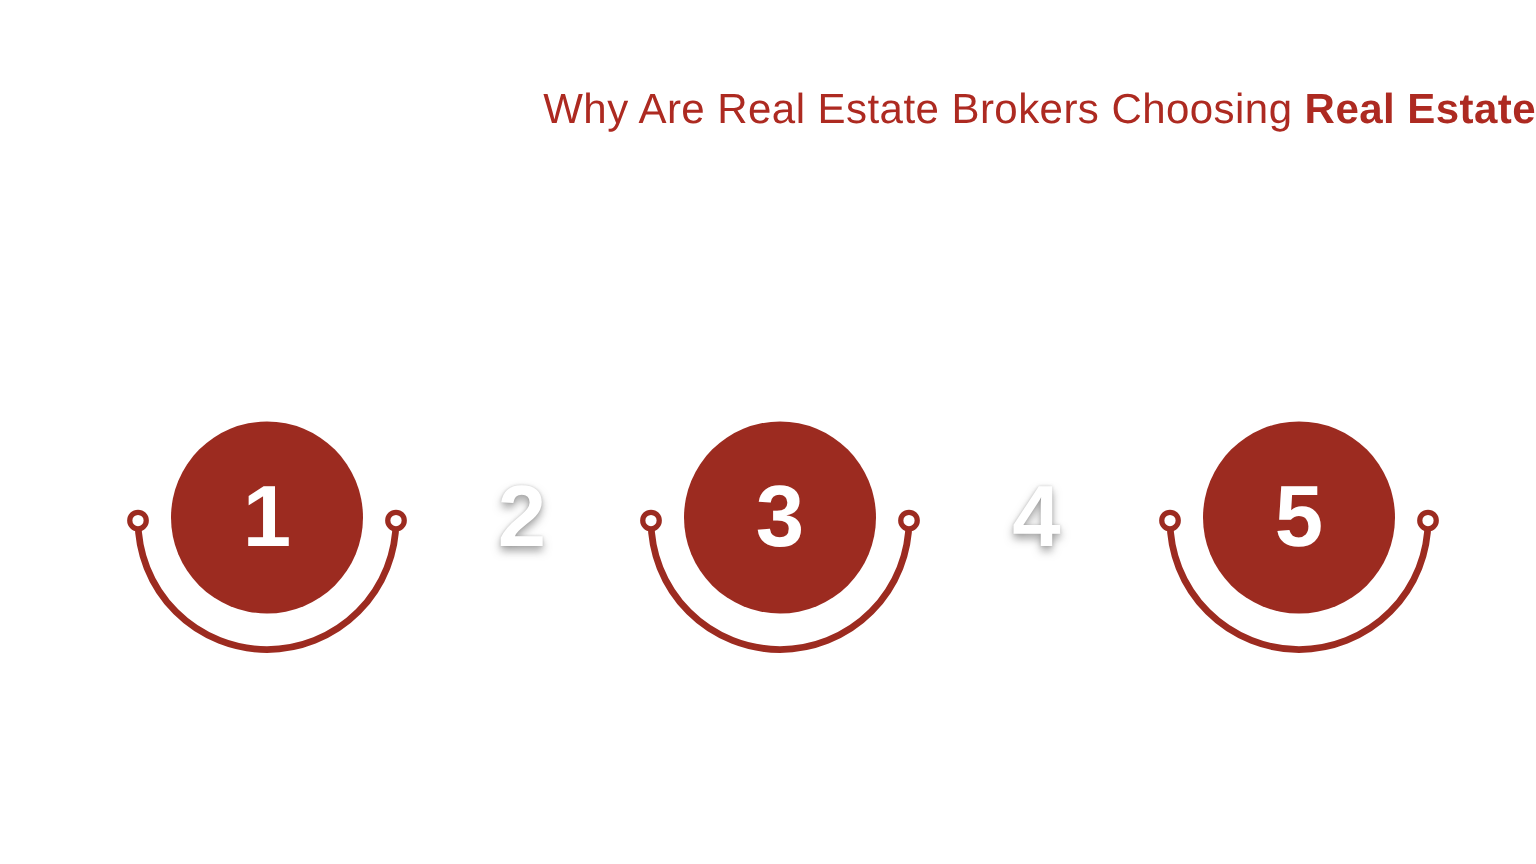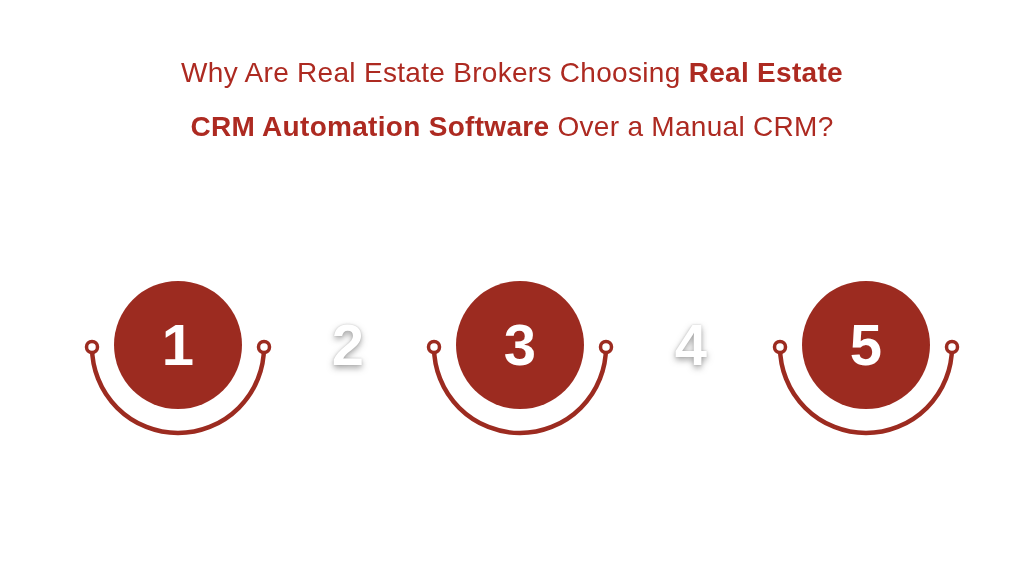--- a/index.html
+++ b/index.html
@@ -25,21 +25,21 @@
     width: 1024px;
     height: 576px;
   }
   
   .title {
     position: absolute;
     top: 46px;
     left: 0;
     width: 100%;
     margin: 0;
-    text-align: center;
+    text-align: right;
     font-size: 28px;
     line-height: 54px;
     letter-spacing: 0.3px;
     font-weight: 500;
     color: var(--title-color);
   }
   .t-line { display: block; white-space: pre; }
   .t-reg { font-weight: 500; }
   .t-bold { font-weight: 800; }
   
@@ -93,21 +93,20 @@
   .pos-4 { left: 651px; }
   .pos-5 { left: 766px; }
 </style>
 </head>
 <body>
 
 <div class="canvas">
 
   <h1 class="title">
     <span class="t-line"><span class="t-reg">Why Are Real Estate Brokers Choosing </span><span class="t-bold">Real Estate</span></span>
-    <span class="t-line"><span class="t-bold">CRM Automation Software</span><span class="t-reg"> Over a Manual CRM?</span></span>
   </h1>
 
   <div class="step-circle pos-1">
     <svg class="step-svg" width="200" height="180" viewBox="0 0 200 180">
       <path class="arc" d="M 14 77 A 86 86 0 0 0 186 77"></path>
       <circle class="ring" cx="14" cy="77" r="5.5"></circle>
       <circle class="ring" cx="186" cy="77" r="5.5"></circle>
       <circle class="disc" cx="100" cy="75" r="64"></circle>
     </svg>
     <div class="num-wrap">

